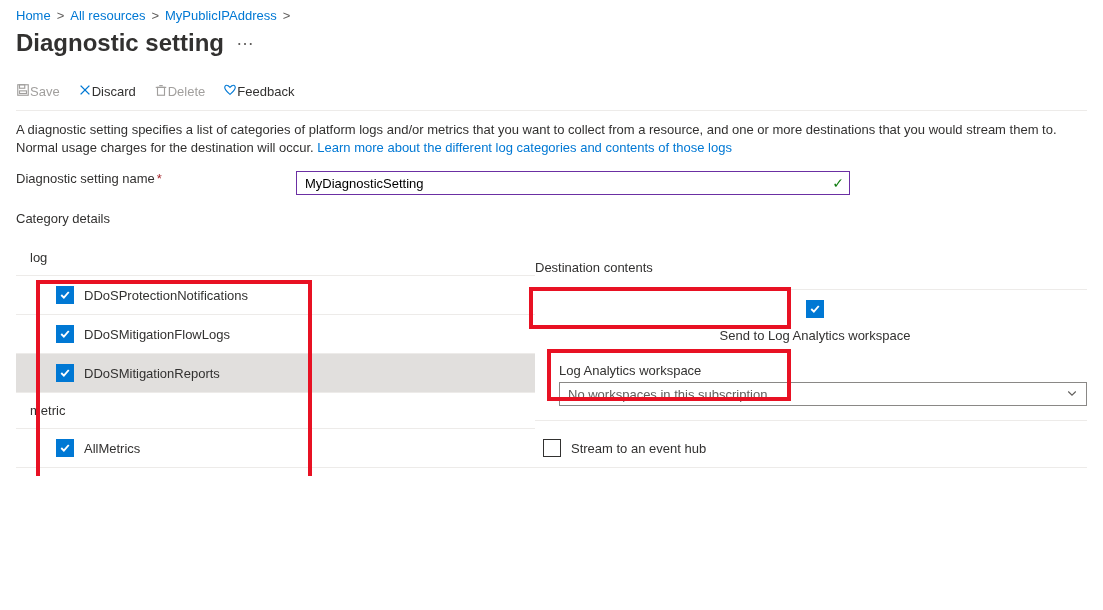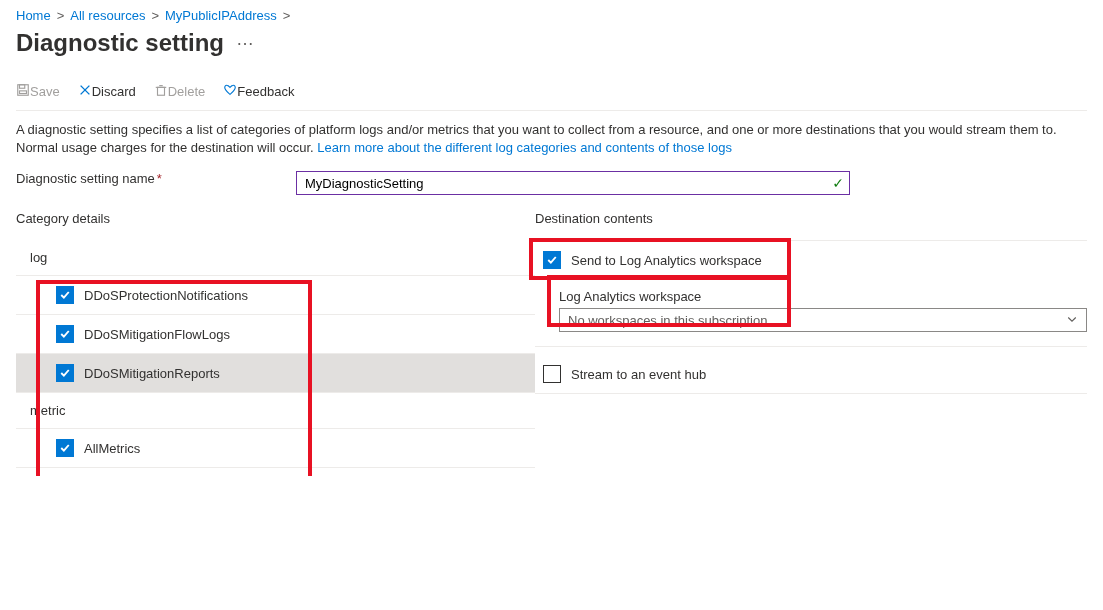--- a/index.html
+++ b/index.html
@@ -138,21 +138,21 @@
 <div class="form-row">
   <div class="form-label">
     <span>Diagnostic setting name</span><span class="req">*</span>
   </div>
   <div class="text-input-wrap">
     <input class="text-input active" value="MyDiagnosticSetting" style="">
     <span class="input-check">✓</span>
   </div>
 </div>
 
-<div class="columns" style="position:relative;">
+<div class="columns" style="position:relative;align-items:flex-end;">
 
   <div class="col-left">
     <div class="section-head">Category details</div>
     <div style="position:relative;">
       <div class="group-label">log</div>
       <div class="cat-list">
         <div class="cat-row">
           <span class="chk on">
               <svg viewBox="0 0 16 16" stroke="#fff" stroke-width="2.5" fill="none">
                 <polyline points="3,8 6.5,11.5 13,4"></polyline>
@@ -190,21 +190,21 @@
       </div>
 
       <div class="highlight-box-logs" style="left:20px; top:40px; width:276px; height:224px;"></div>
     </div>
   </div>
 
   <div class="col-right">
     <div class="section-head">Destination contents</div>
 
     <div style="position:relative;">
-      <div class="dest-row first" style="border-bottom:none;">
+      <div class="dest-row first" style="border-bottom:none;flex-direction:column;">
         <span class="chk on">
             <svg viewBox="0 0 16 16" stroke="#fff" stroke-width="2.5" fill="none">
               <polyline points="3,8 6.5,11.5 13,4"></polyline>
             </svg>
           </span>
         <span>Send to Log Analytics workspace</span>
       </div>
       <div class="highlight-box-logs" style="left:-6px; top:-2px; width:262px; height:42px;"></div>
     </div>
 

